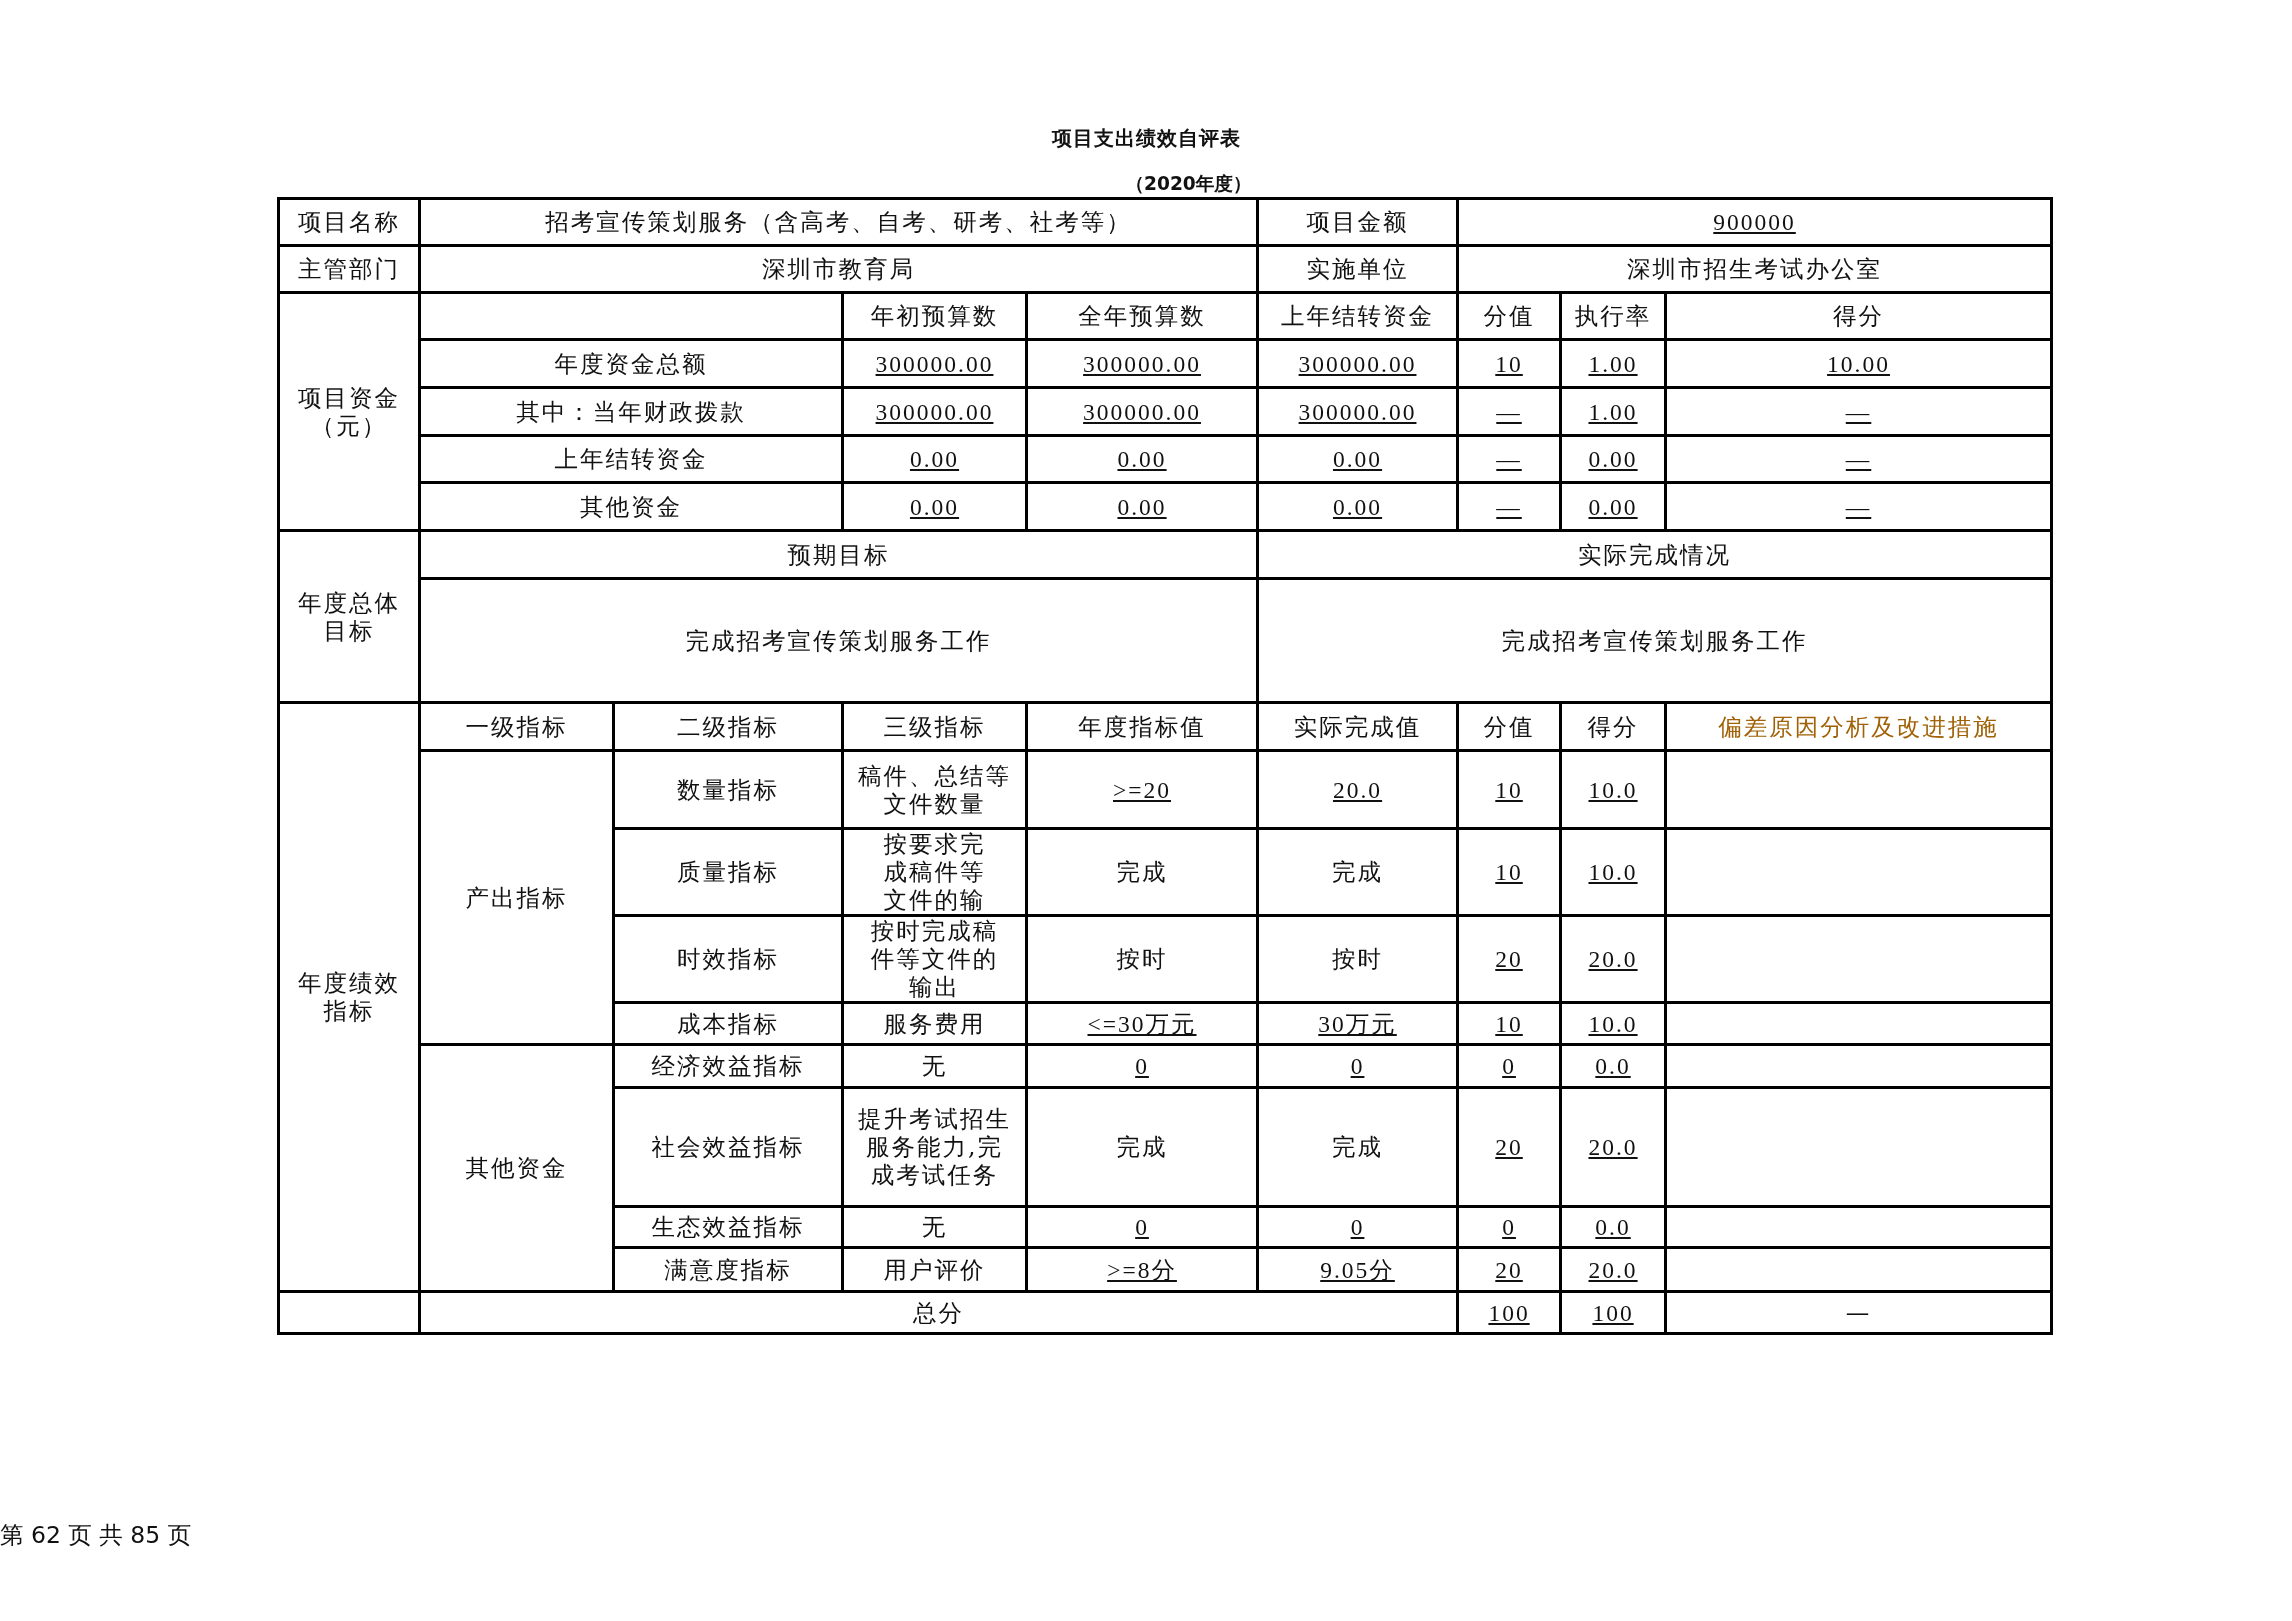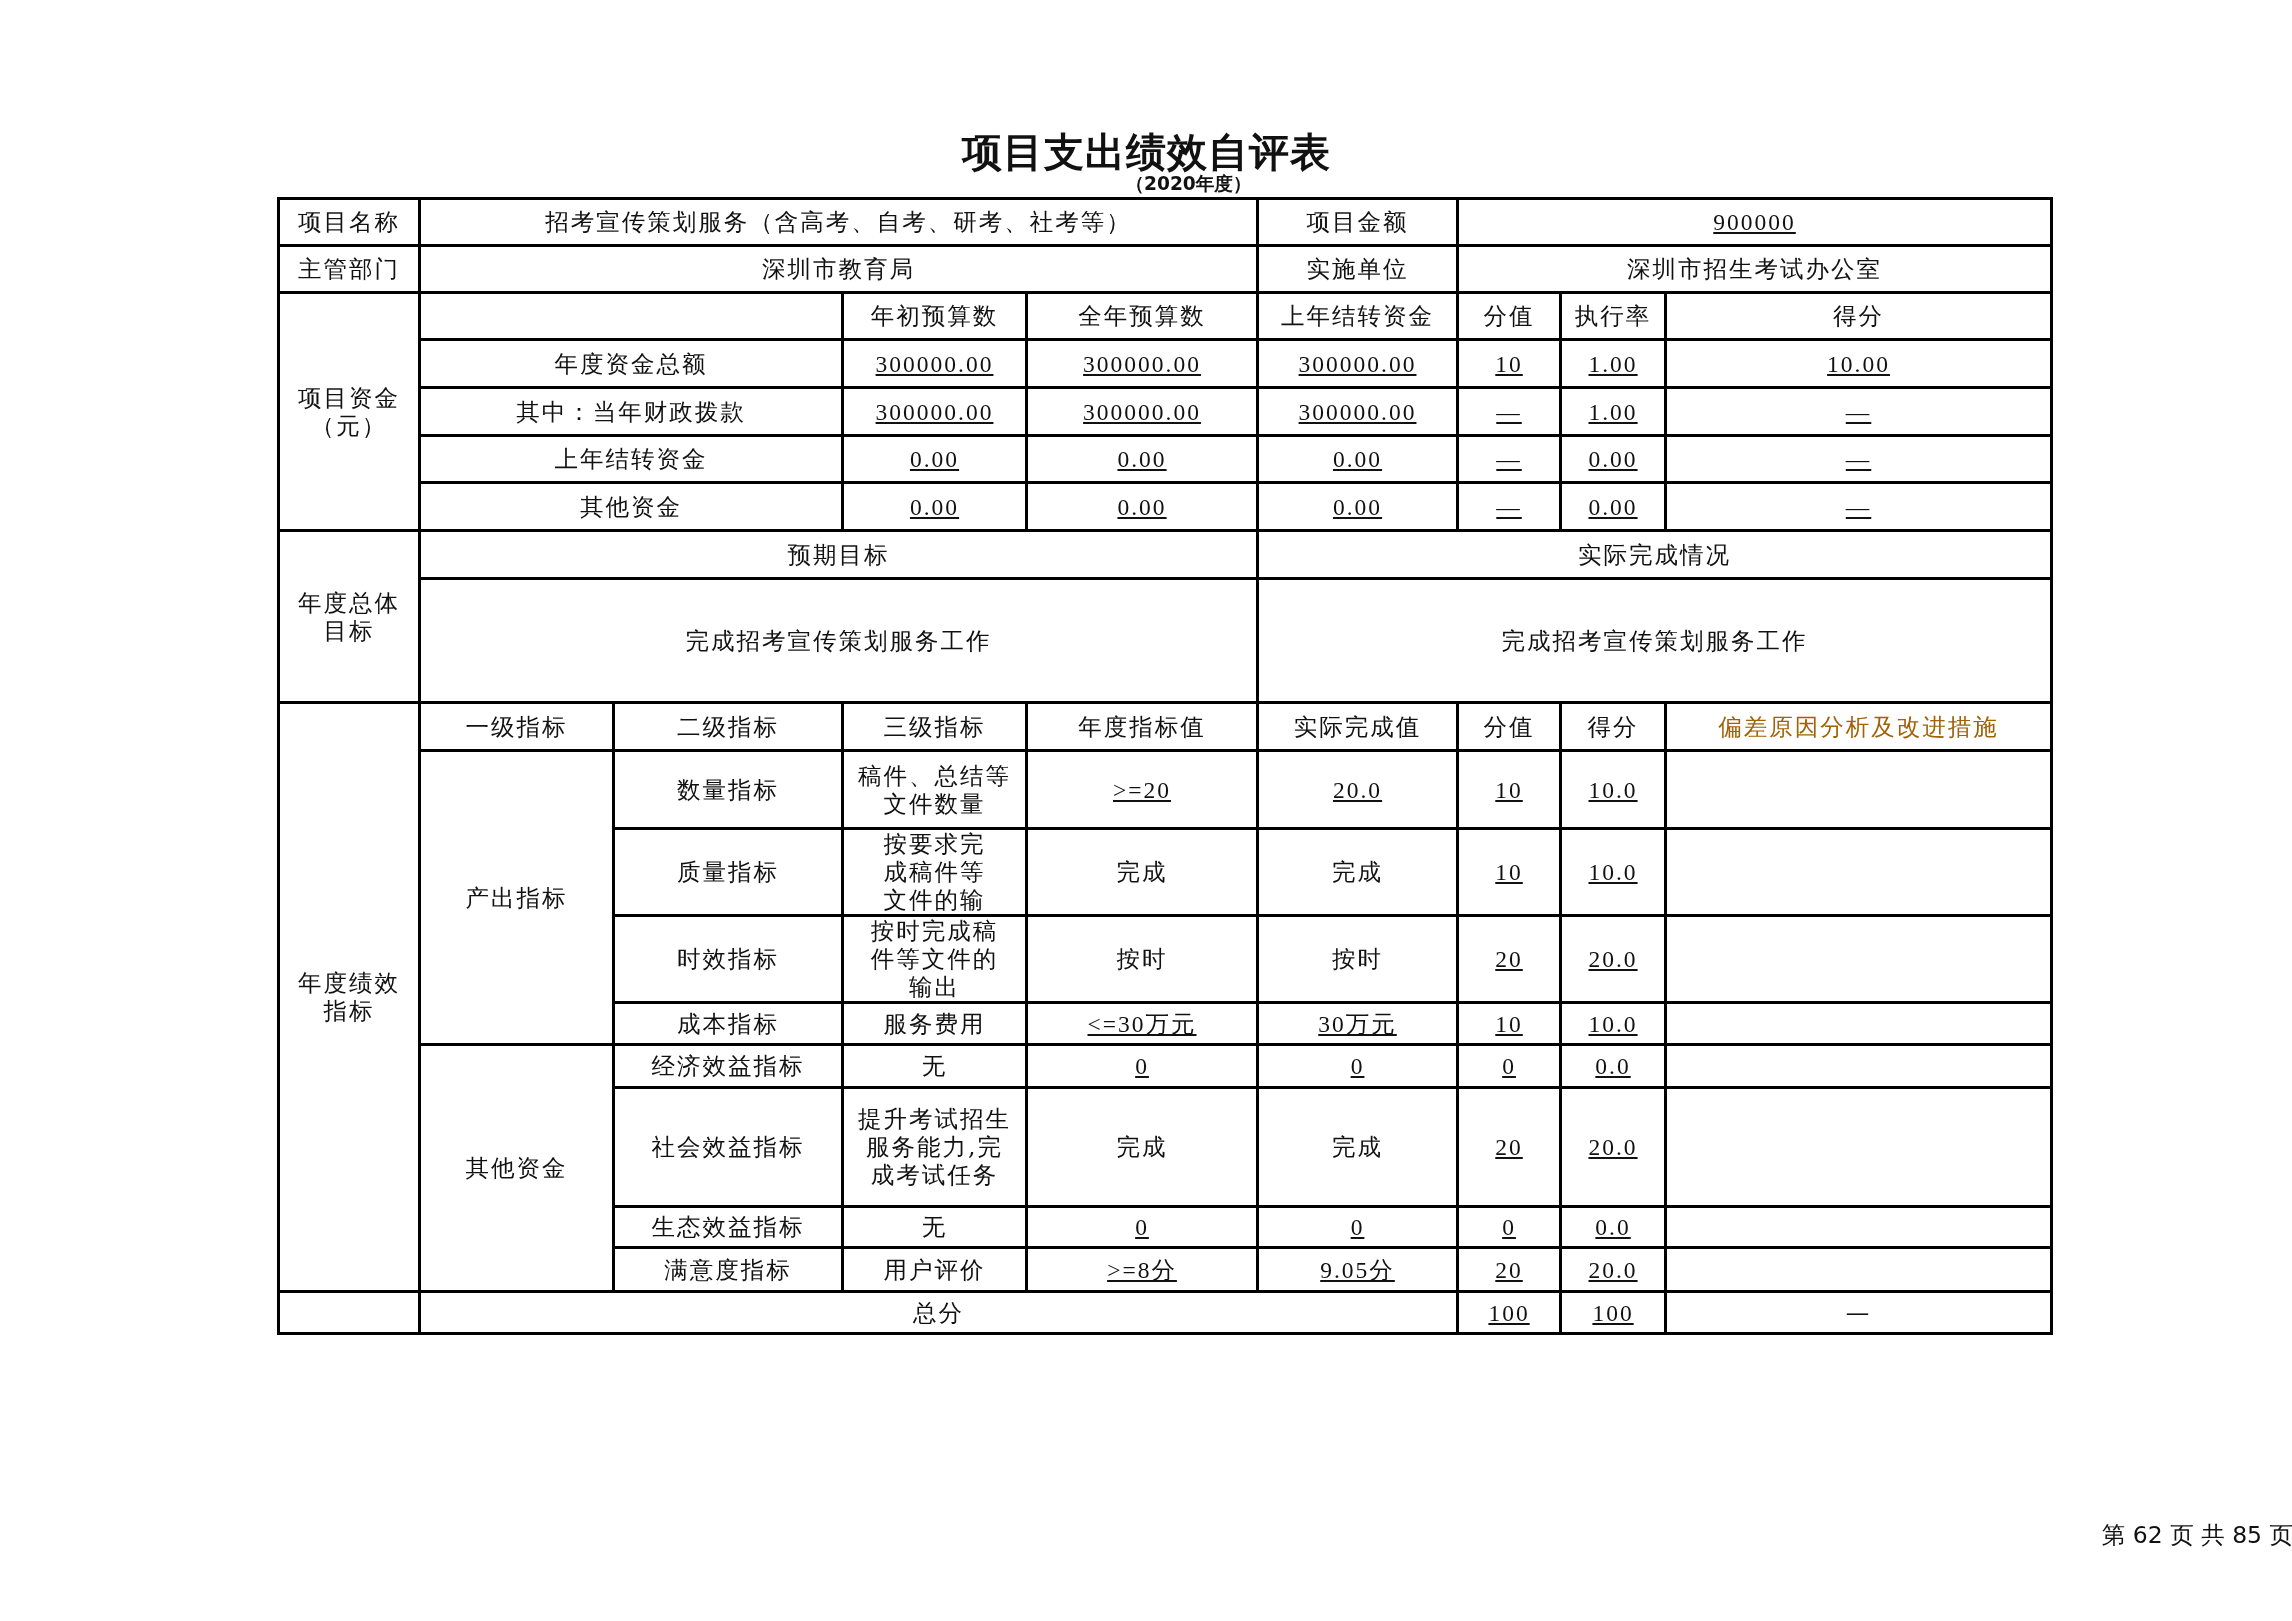--- a/index.html
+++ b/index.html
@@ -1,22 +1,22 @@
 <!DOCTYPE html>
 <html><head>
 <meta charset="utf-8">
 <style>
   html, body { margin:0; padding:0; background:#ffffff; }
   body { width:2293px; height:1621px; position:relative; overflow:hidden; font-family:"DejaVu Serif", serif; color:#111; }
-  .title { position:absolute; left:0; width:2293px; top:125px; text-align:center; font-family:"DejaVu Sans", sans-serif; font-weight:bold; font-size:40px; letter-spacing:1px; }
+  .title { position:absolute; left:0; width:2293px; top:125px; text-align:center; font-family:"DejaVu Sans", sans-serif; font-weight:bold; font-size:20px; letter-spacing:1px; }
   .subtitle { position:absolute; left:0; width:2293px; top:171px; text-align:center; font-family:"DejaVu Sans", sans-serif; font-weight:bold; font-size:18.6px;padding-left:42px; }
   table.grid { position:absolute; left:277px; top:197px; border-collapse:collapse; table-layout:fixed; width:1774px; }
   table.grid td { border:3.9px solid #000; text-align:center; vertical-align:middle; padding:0 3.9px; font-size:23.5px; line-height:28px; overflow:hidden; letter-spacing:2px; }
   table.grid td.thin { border-width:2px; }
-  .footer { position:absolute; left:0; width:2293px; top:1519px; text-align:right; font-family:"DejaVu Sans", sans-serif; font-size:23.5px; }
+  .footer { position:absolute; left:0; width:2293px; top:1519px; text-align:left; font-family:"DejaVu Sans", sans-serif; font-size:23.5px; }
   .num { font-family:"Liberation Serif", serif; font-size:24.5px; letter-spacing:1px;text-decoration:underline; }
   .gray { color:#a16207; }
 </style>
 </head>
 <body>
 
 <div class="title">项目支出绩效自评表</div>
 <div class="subtitle">（2020年度）</div>
 
 <table class="grid">

